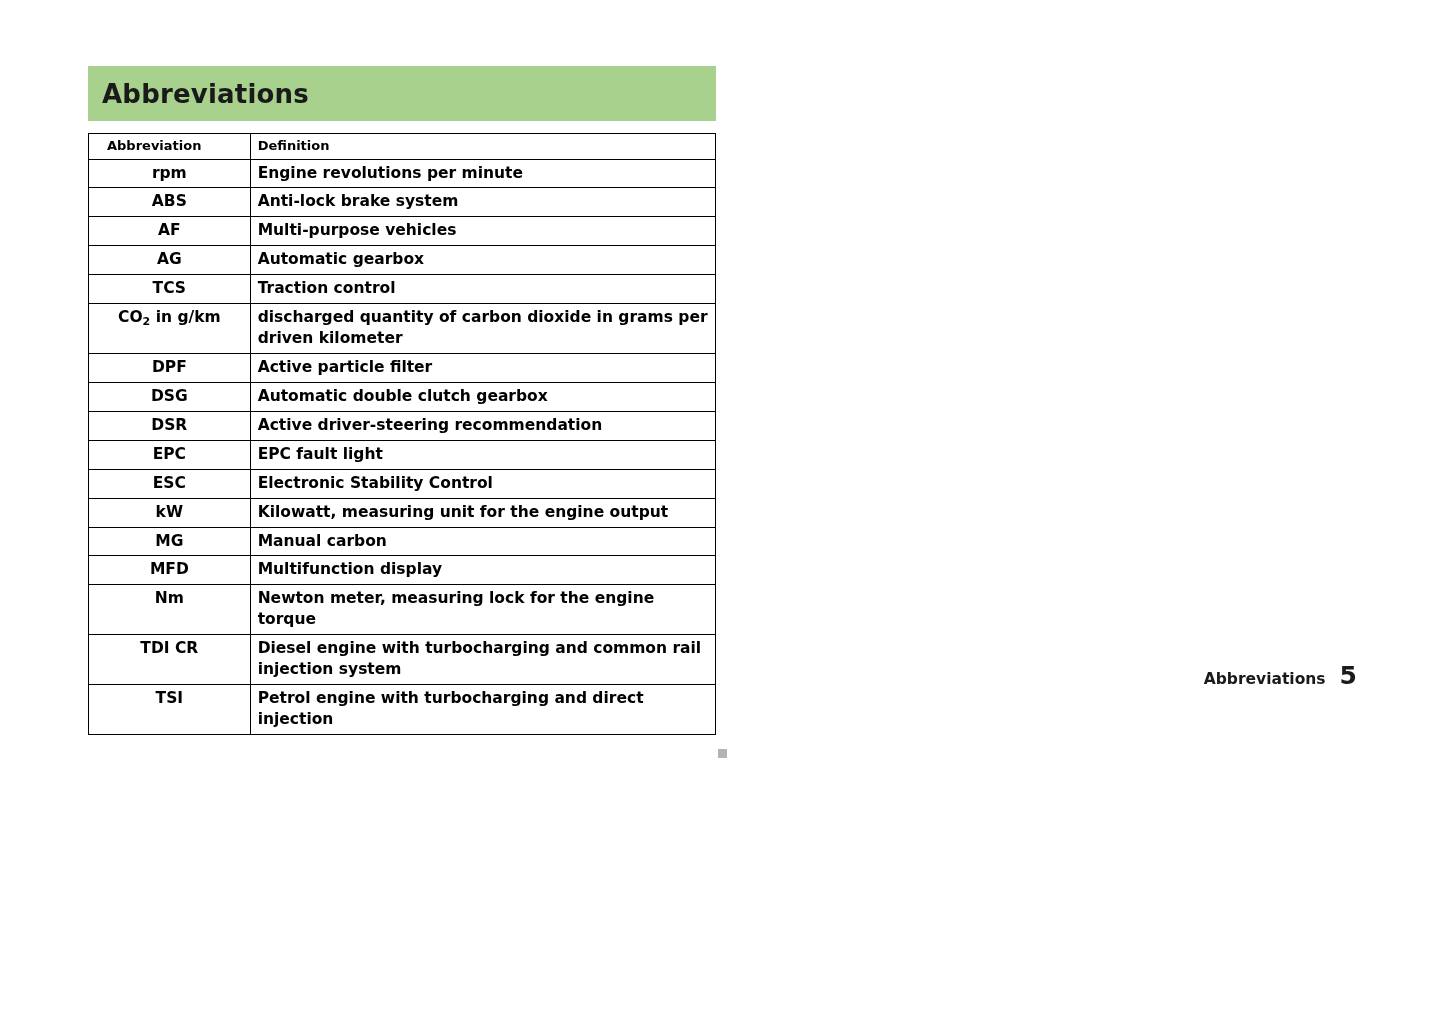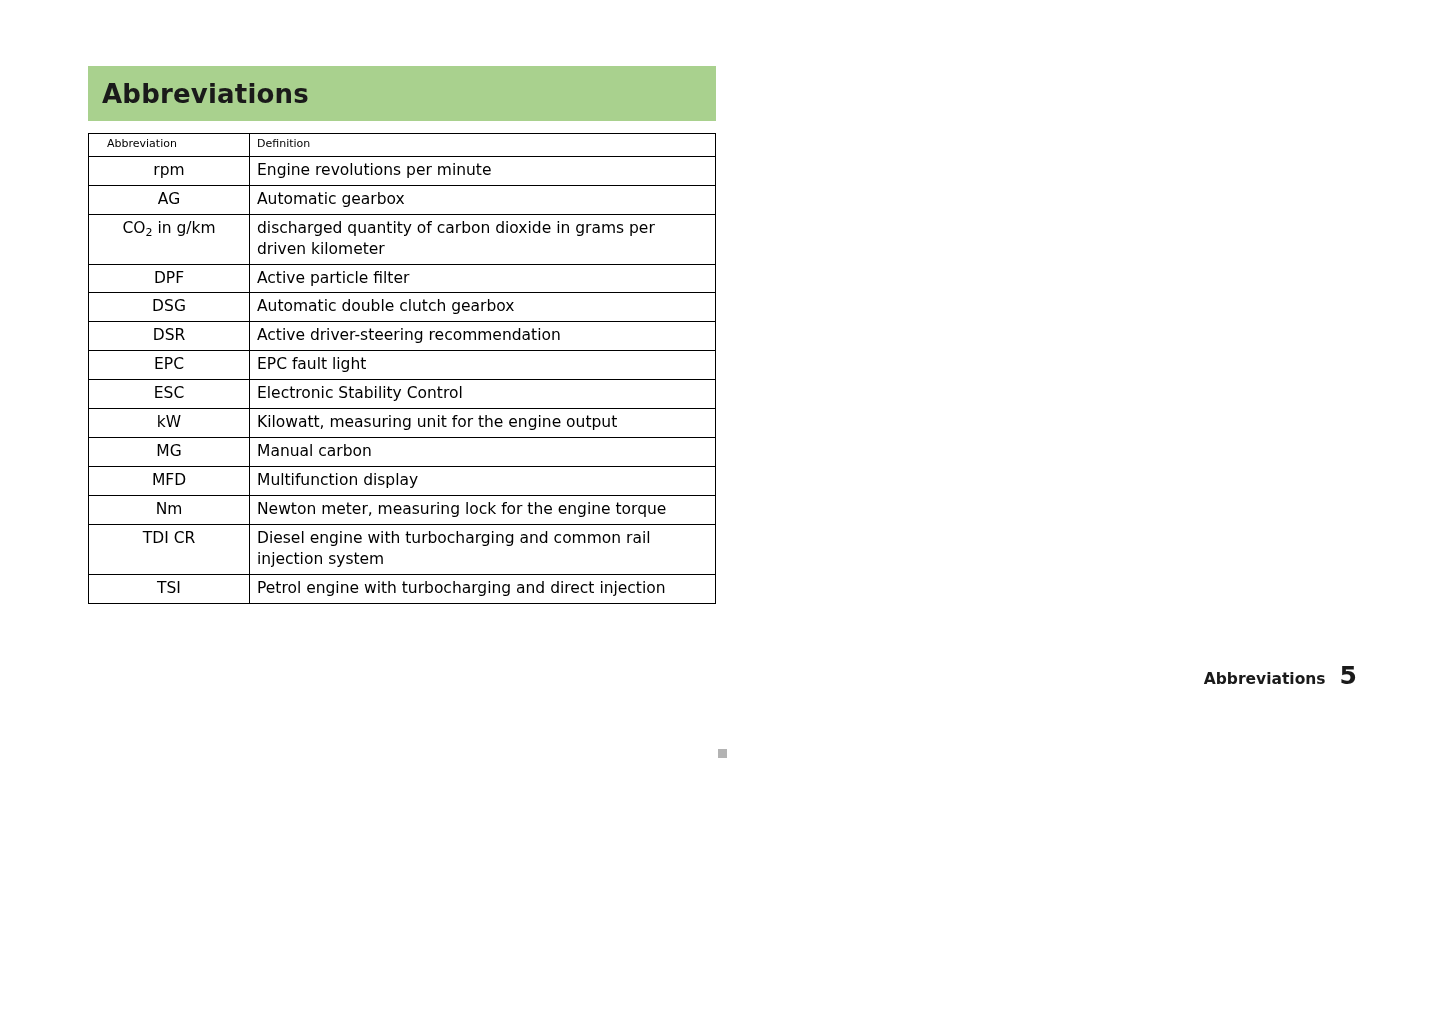--- a/index.html
+++ b/index.html
@@ -50,31 +50,31 @@
     top: 133px;
     width: 628px;
     border-collapse: collapse;
     font-size: 15.5px;
     line-height: 1.35;
   }
   .abbrev-table td, .abbrev-table th {
     border: 1px solid #000000;
     padding: 3px 7px 4px 7px;
     vertical-align: top;
-    font-weight: normal;
+    font-weight: bold;
     text-align: left;
   }
   .abbrev-table .col-abbr {
     width: 139px;
     text-align: center;
     white-space: nowrap;
   }
   .abbrev-table thead th {
-    font-weight: normal;
-    font-size: 11px;
+    font-weight: bold;
+    font-size: 13px;
   }
   .abbrev-table thead th.col-abbr {
     text-align: left;
     padding-left: 18px;
   }
   .abbrev-table tbody td.col-def {
     width: 475px;
   }
 
   
@@ -130,22 +130,34 @@
         <th class="col-abbr">Abbreviation</th>
         <th class="col-def">Definition</th>
       </tr>
     </thead>
     <tbody>
       <tr>
         <td class="col-abbr">rpm</td>
         <td class="col-def">Engine revolutions per minute</td>
       </tr>
       <tr>
+        <td class="col-abbr">ABS</td>
+        <td class="col-def">Anti-lock brake system</td>
+      </tr>
+      <tr>
+        <td class="col-abbr">AF</td>
+        <td class="col-def">Multi-purpose vehicles</td>
+      </tr>
+      <tr>
         <td class="col-abbr">AG</td>
         <td class="col-def">Automatic gearbox</td>
+      </tr>
+      <tr>
+        <td class="col-abbr">TCS</td>
+        <td class="col-def">Traction control</td>
       </tr>
       <tr>
         <td class="col-abbr abbr-co2">CO<sub>2</sub> in g/km</td>
         <td class="col-def">discharged quantity of carbon dioxide in grams per driven kilometer</td>
       </tr>
       <tr>
         <td class="col-abbr">DPF</td>
         <td class="col-def">Active particle filter</td>
       </tr>
       <tr>

